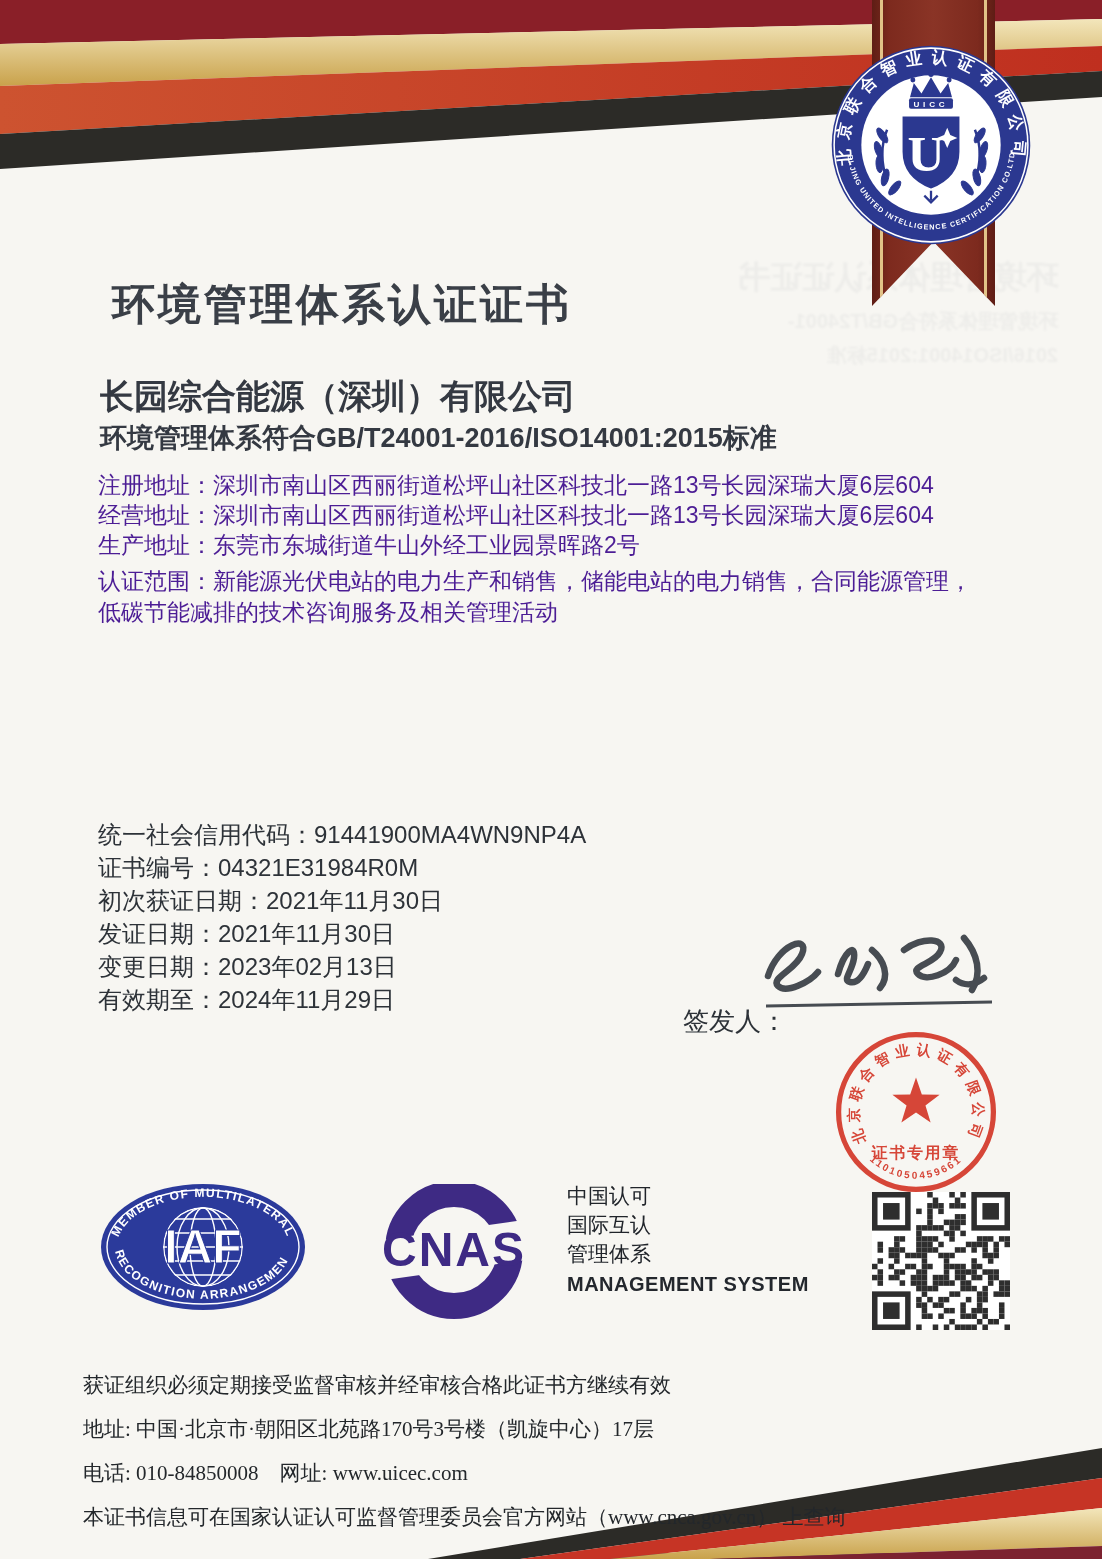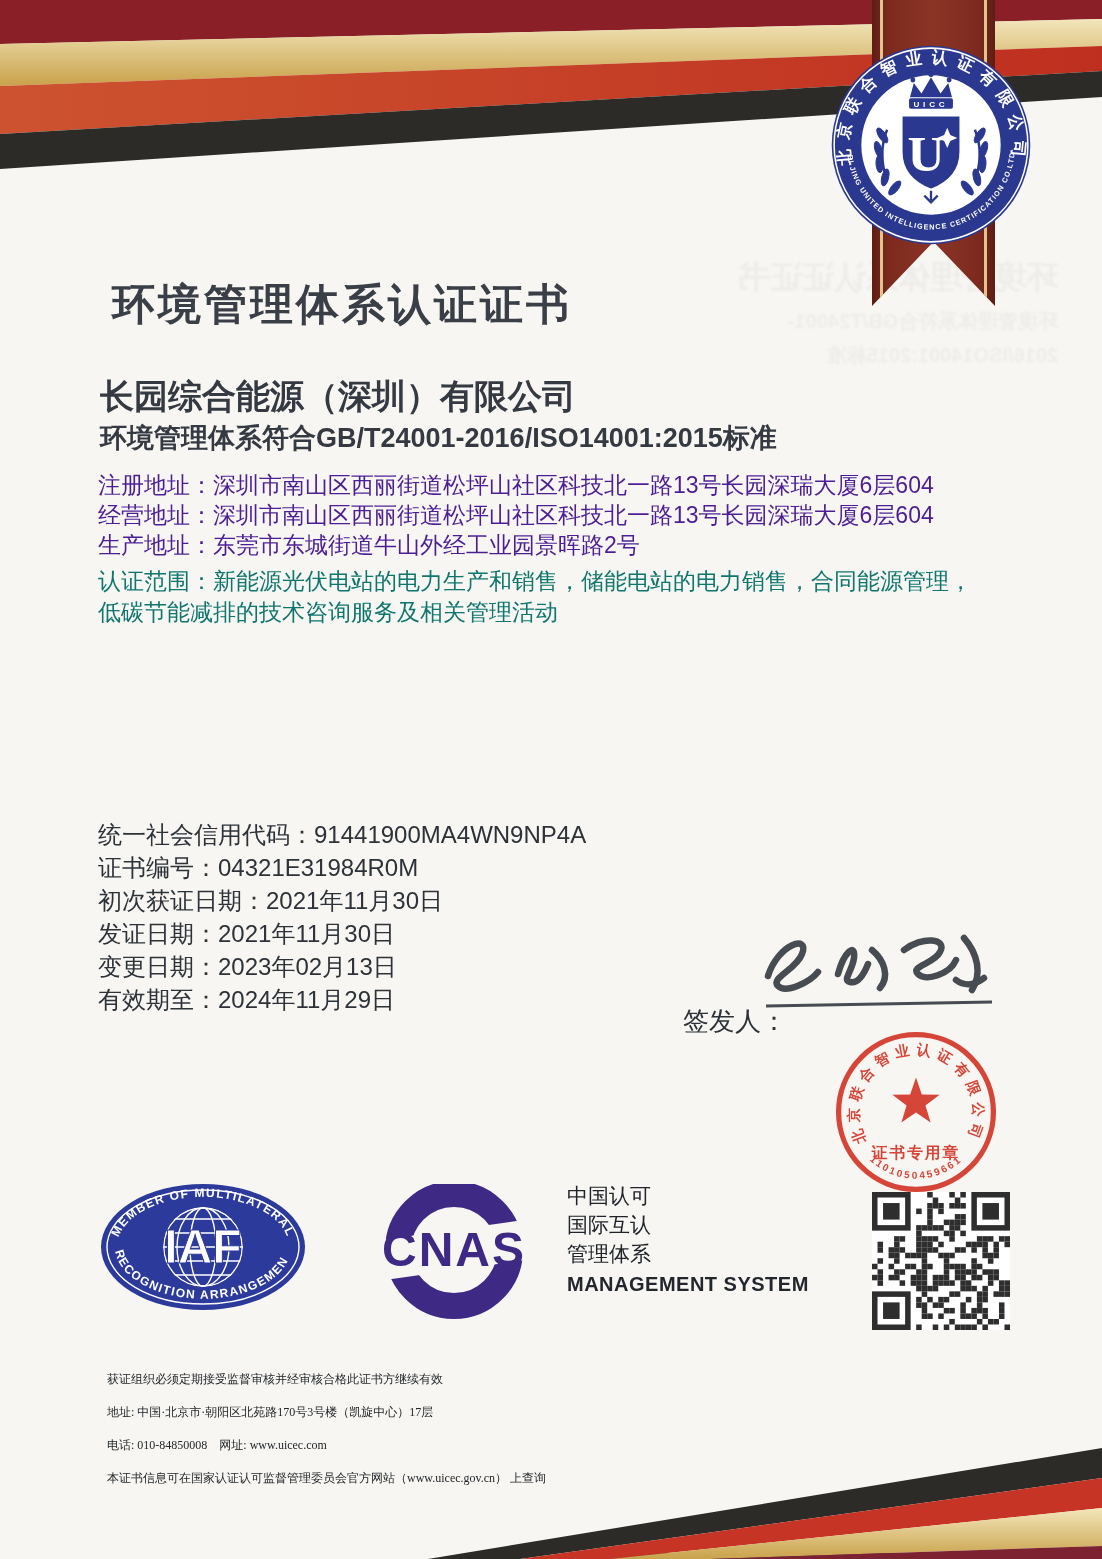--- a/index.html
+++ b/index.html
@@ -33,39 +33,39 @@
     font-weight:900;line-height:1.7;
   }
   .ghost .g1{font-size:32px;}
   .ghost .g2{font-size:20px;}
 
   
   .title{left:112px;top:276px;font-size:43px;font-weight:900;letter-spacing:3px;color:#3a3f47;}
   .company{left:100px;top:374px;font-size:34px;font-weight:700;color:#343942;}
   .standard{left:100px;top:420px;font-size:27px;font-weight:800;color:#343942;}
   .addr{left:98px;top:470px;font-size:23px;line-height:30px;font-weight:500;color:#4c1d95;}
-  .scope{left:98px;top:566px;width:892px;font-size:23px;line-height:31px;font-weight:500;color:#0f766e;}
+  .scope{left:98px;top:566px;width:892px;font-size:23px;line-height:31px;font-weight:500;color:#4c1d95;}
   .details{left:98px;top:818px;font-size:24px;line-height:33px;font-weight:500;color:#2d3238;}
 
   .signer-label{left:683px;top:1004px;font-size:26px;font-weight:500;color:#2d3238;}
   .signature{left:752px;top:918px;}
 
   .seal{left:830px;top:1026px;}
   .qr{left:872px;top:1192px;}
 
   
   .iaf{left:100px;top:1183px;}
   .cnas{left:362px;top:1184px;}
   .accred{left:567px;top:1182px;}
   .accred .cn{font-family:"Liberation Serif","DejaVu Serif",serif;font-size:21px;line-height:29px;color:#20242a;}
   .accred .en{font-size:20px;line-height:30px;font-weight:800;color:#23272d;letter-spacing:.5px;}
 
   
-  .footer{left:107px;top:1371px;font-family:"Liberation Serif","DejaVu Serif",serif;
-          font-size:12px;color:#23272b;}
+  .footer{left:83px;top:1371px;font-family:"Liberation Serif","DejaVu Serif",serif;
+          font-size:21px;color:#23272b;}
   .footer .f-line{white-space:pre;margin-bottom:16px;}
 </style>
 </head>
 <body>
 
 <div class="page">
 
   <svg class="abs band-svg" style="left:0;top:0" width="1102" height="200" viewBox="0 0 1102 200">
     <defs>
       <linearGradient id="gGold" x1="0" y1="0" x2="0" y2="1">
@@ -466,16 +466,16 @@
     <div class="cn">中国认可</div>
     <div class="cn">国际互认</div>
     <div class="cn">管理体系</div>
     <div class="en">MANAGEMENT SYSTEM</div>
   </div>
 
   <div class="abs footer">
     <div class="f-line">获证组织必须定期接受监督审核并经审核合格此证书方继续有效</div>
     <div class="f-line">地址: 中国·北京市·朝阳区北苑路170号3号楼（凯旋中心）17层</div>
     <div class="f-line">电话: 010-84850008    网址: www.uicec.com</div>
-    <div class="f-line">本证书信息可在国家认证认可监督管理委员会官方网站（www.uicec.gov.cn） 上查询</div>
+    <div class="f-line">本证书信息可在国家认证认可监督管理委员会官方网站（www.cnca.gov.cn） 上查询</div>
   </div>
 
 </div>
 
 </body></html>

